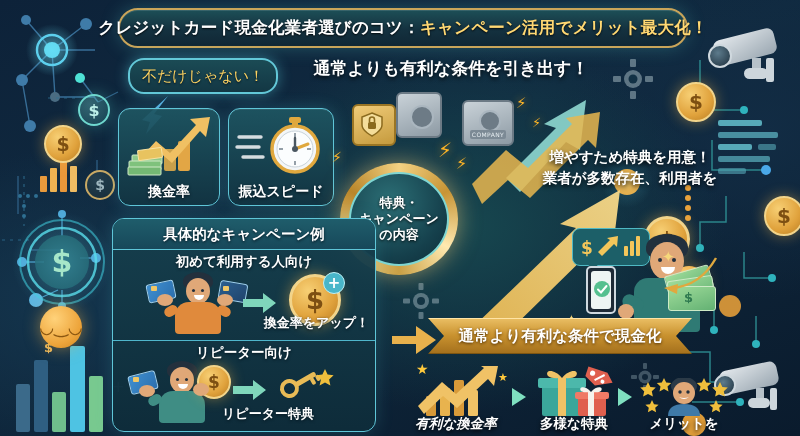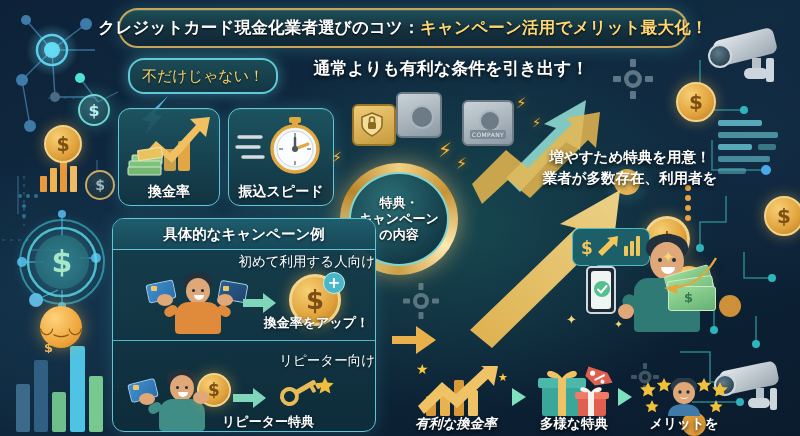--- a/index.html
+++ b/index.html
@@ -106,22 +106,22 @@
     background:linear-gradient(180deg,rgba(22,64,78,.95),rgba(14,44,58,.97));
     box-shadow:0 0 18px rgba(80,200,215,.2);
   }
   #examples .phead{
     height:30px;display:flex;align-items:center;justify-content:center;
     background:linear-gradient(180deg,#1f5d6b,#17485a);
     border-bottom:1.5px solid #5fc6d8;
   }
   #examples .phead span{font-size:14.5px;font-weight:bold;color:#fff;text-shadow:0 1px 3px #04141d;white-space:nowrap;}
   .subsec{position:relative;border-bottom:1.4px solid #4fb6cc;}
-  .subsec:last-child{border-bottom:none;margin-top:8px;}
-  .subtitle{font-size:13.5px;font-weight:normal;color:#fff;text-align:right;padding:3px 0 1px;
+  .subsec:last-child{border-bottom:none;}
+  .subtitle{font-size:13.5px;font-weight:bold;color:#fff;text-align:center;padding:3px 0 1px;
             text-shadow:0 1px 3px #04141d;white-space:nowrap;}
   .rowart{position:relative;height:62px;}
   .rowlabel{position:absolute;right:6px;bottom:2px;font-size:13px;font-weight:bold;color:#fff;
             text-shadow:0 1px 3px #04141d;white-space:nowrap;}
   .rowlabel.ctr{right:auto;left:0;width:100%;text-align:center;}
 
   
   .person{position:absolute;}
   .p-head{position:absolute;border-radius:50%;background:#e0a878;}
   .p-hair{position:absolute;border-radius:50% 50% 40% 40%;background:#23303d;}
@@ -598,20 +598,23 @@
             <rect x="33" y="20" width="4" height="7" rx="1.5" fill="#e8bb56"></rect>
             <rect x="39" y="20" width="4" height="6" rx="1.5" fill="#e8bb56"></rect>
           </g>
           <path d="M48 4 l2.6 5.6 6 .7 -4.5 4.1 1.3 6 -5.4-3 -5.4 3 1.3-6 -4.5-4.1 6-.7 Z" fill="#f0bf3c"></path>
         </svg>
         <div class="rowlabel ctr" style="left:24px;width:100%;text-align:center;">リピーター特典</div>
       </div>
     </div>
   </div>
 
+  <div id="gold-banner" class="abs">
+    <span>通常より有利な条件で現金化</span>
+  </div>
 
   <div id="bs1" class="bseq">
     <svg width="104" height="50" viewBox="0 0 104 50" style="display:block;margin:0 auto;">
       <rect x="22" y="30" width="10" height="20" fill="#d89a39" rx="1.5"></rect>
       <rect x="36" y="22" width="10" height="28" fill="#e8b34e" rx="1.5"></rect>
       <rect x="50" y="14" width="10" height="36" fill="#d89a39" rx="1.5"></rect>
       <rect x="64" y="24" width="10" height="26" fill="#f0c266" rx="1.5"></rect>
       <path d="M14 40 L38 16 L52 28 L80 2 L74 -2 L94 0 L90 20 L84 13 L53 42 L39 30 L20 48 Z" fill="#f0c266"></path>
     </svg>
     <div class="lab">有利な換金率</div>

